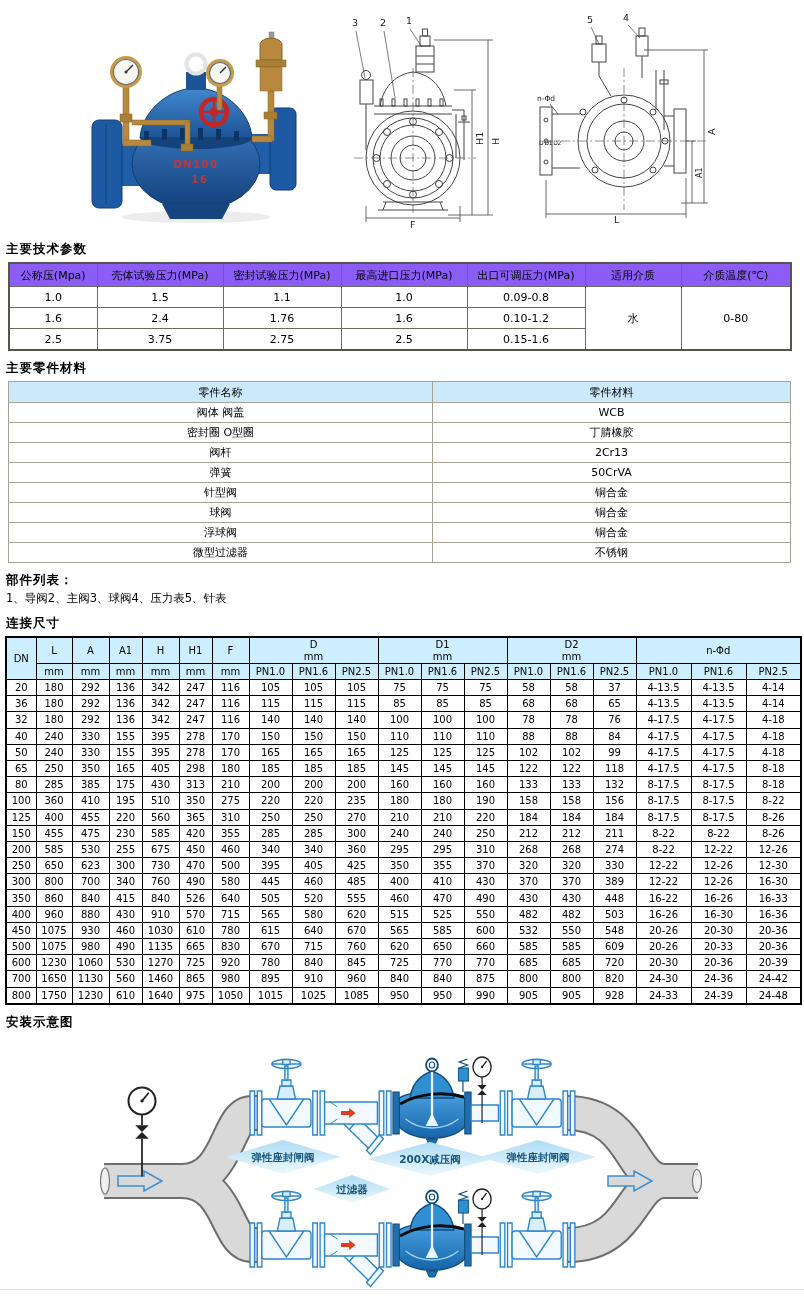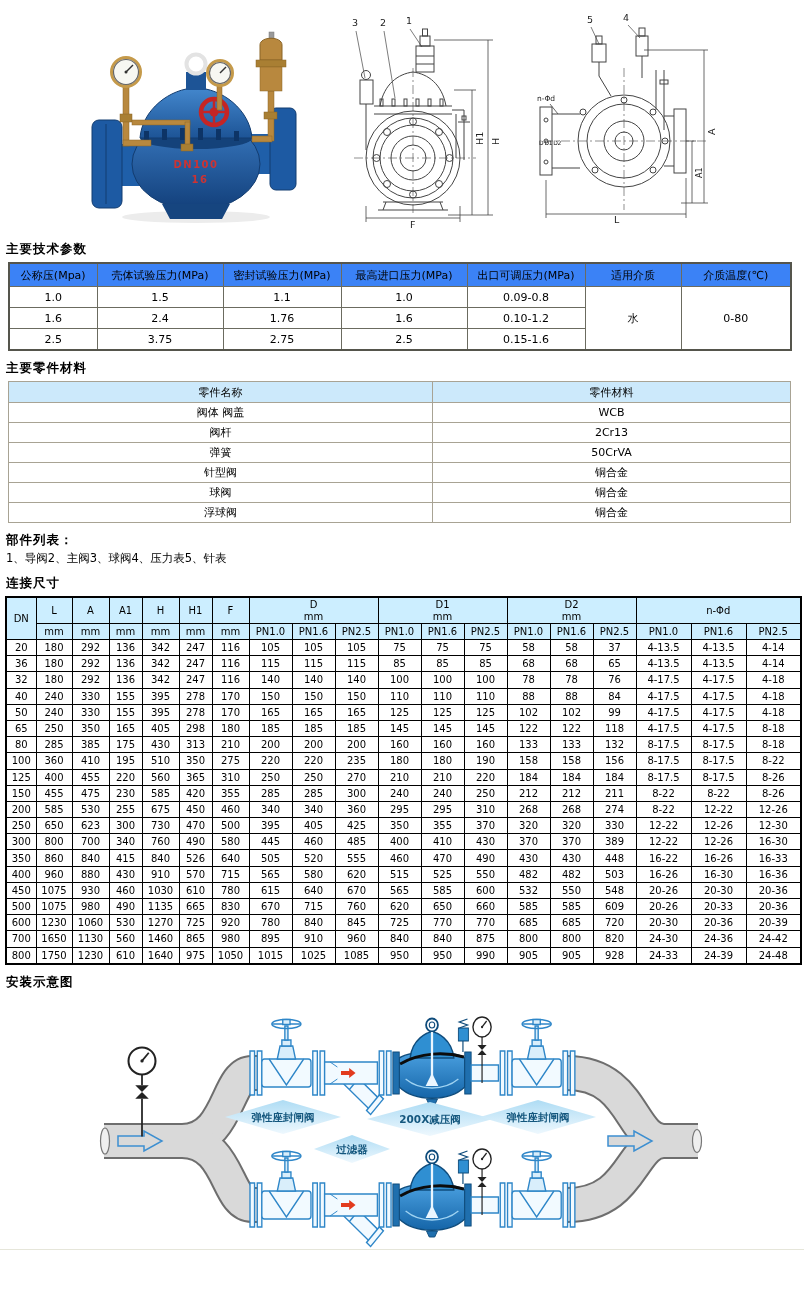--- a/index.html
+++ b/index.html
@@ -5,21 +5,21 @@
   html,body{margin:0;padding:0;background:#fff;}
   body{width:804px;height:1300px;font-family:"DejaVu Sans","Liberation Sans",sans-serif;color:#000;overflow:hidden;}
   .top-figures{position:relative;height:232px;width:804px;}
   .top-figures svg{position:absolute;}
   .sec-title{font-weight:bold;font-size:12.5px;margin:9px 0 4px 6px;letter-spacing:1px;}
   table{border-collapse:collapse;table-layout:fixed;}
   th,td{padding:0;text-align:center;vertical-align:middle;white-space:nowrap;overflow:hidden;}
   
   #techTable{width:782px;margin-left:8px;font-size:11px;border:2px solid #55554c;}
   #techTable th,#techTable td{border:1px solid #6b6b60;}
-  #techTable th{background:#3b82f6;font-weight:normal;height:22px;}
+  #techTable th{background:#8b5cf6;font-weight:normal;height:22px;}
   #techTable td{height:20px;}
   
   #matTable{width:782px;margin-left:8px;font-size:11px;border:1px solid #a8a394;}
   #matTable th,#matTable td{border:1px solid #a8a394;}
   #matTable th{background:#cce9fb;font-weight:normal;height:20px;}
   #matTable td{height:19px;background:#fff;}
   
   .parts-line{font-size:11.5px;margin:2px 0 1px 6px;}
   
   #dimTable{width:795px;margin-left:5px;font-size:10px;border:2px solid #000;}
@@ -312,38 +312,46 @@
         <th>零件名称</th>
         <th>零件材料</th>
       </tr>
     </thead>
   <tbody id="matBody">
       <tr>
         <td>阀体 阀盖</td>
         <td>WCB</td>
       </tr>
       <tr>
+        <td>密封圈 O型圈</td>
+        <td>丁腈橡胶</td>
+      </tr>
+      <tr>
         <td>阀杆</td>
         <td>2Cr13</td>
       </tr>
       <tr>
         <td>弹簧</td>
         <td>50CrVA</td>
       </tr>
       <tr>
         <td>针型阀</td>
         <td>铜合金</td>
       </tr>
       <tr>
         <td>球阀</td>
         <td>铜合金</td>
       </tr>
       <tr>
         <td>浮球阀</td>
         <td>铜合金</td>
+      </tr>
+      <tr>
+        <td>微型过滤器</td>
+        <td>不锈钢</td>
       </tr>
     </tbody>
 </table>
 
 <div class="sec-title" style="margin-bottom:1px">部件列表：</div>
 <div class="parts-line">1、导阀2、主阀3、球阀4、压力表5、针表</div>
 
 <div class="sec-title">连接尺寸</div>
 <table id="dimTable">
   <colgroup>

